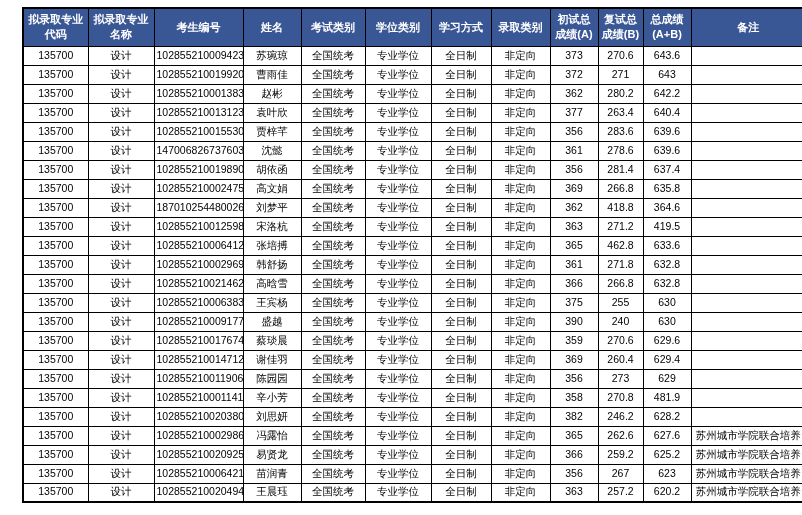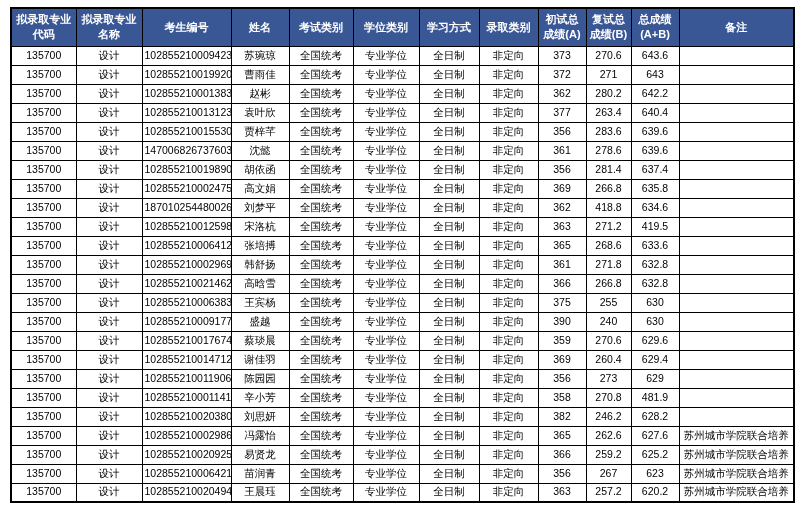--- a/index.html
+++ b/index.html
@@ -14,21 +14,21 @@
     width: 802px;
     height: 515px;
     background: var(--page-bg);
     font-family: "Liberation Sans", "DejaVu Sans", sans-serif;
     overflow: hidden;
   }
   .page {
     position: relative;
     width: 770px;
     height: 515px;
-    padding: 7px 9px 3px 10px;
+    padding: 7px 9px 3px 22px;
   }
   table.admission-table {
     border-collapse: collapse;
     table-layout: fixed;
     width: 783px;
     border: 2px solid var(--border);
   }
   table.admission-table th,
   table.admission-table td {
     border: 1px solid var(--border);
@@ -206,21 +206,21 @@
           <td>135700</td>
           <td>设计</td>
           <td>187010254480026</td>
           <td>刘梦平</td>
           <td>全国统考</td>
           <td>专业学位</td>
           <td>全日制</td>
           <td>非定向</td>
           <td>362</td>
           <td>418.8</td>
-          <td>634.6</td>
+          <td>364.6</td>
           <td></td>
         </tr>
         <tr>
           <td>135700</td>
           <td>设计</td>
           <td>102855210012598</td>
           <td>宋洛杭</td>
           <td>全国统考</td>
           <td>专业学位</td>
           <td>全日制</td>
@@ -233,21 +233,21 @@
         <tr>
           <td>135700</td>
           <td>设计</td>
           <td>102855210006412</td>
           <td>张培搏</td>
           <td>全国统考</td>
           <td>专业学位</td>
           <td>全日制</td>
           <td>非定向</td>
           <td>365</td>
-          <td>268.6</td>
+          <td>462.8</td>
           <td>633.6</td>
           <td></td>
         </tr>
         <tr>
           <td>135700</td>
           <td>设计</td>
           <td>102855210002969</td>
           <td>韩舒扬</td>
           <td>全国统考</td>
           <td>专业学位</td>

